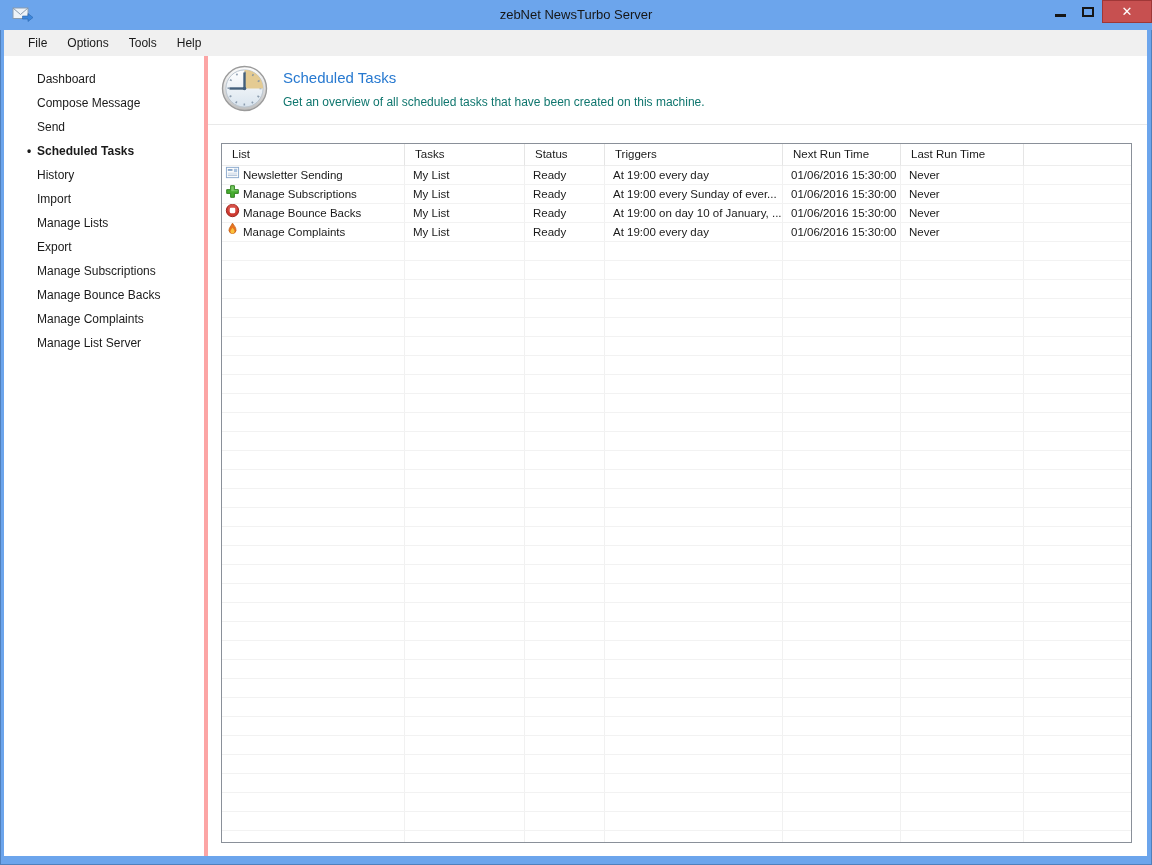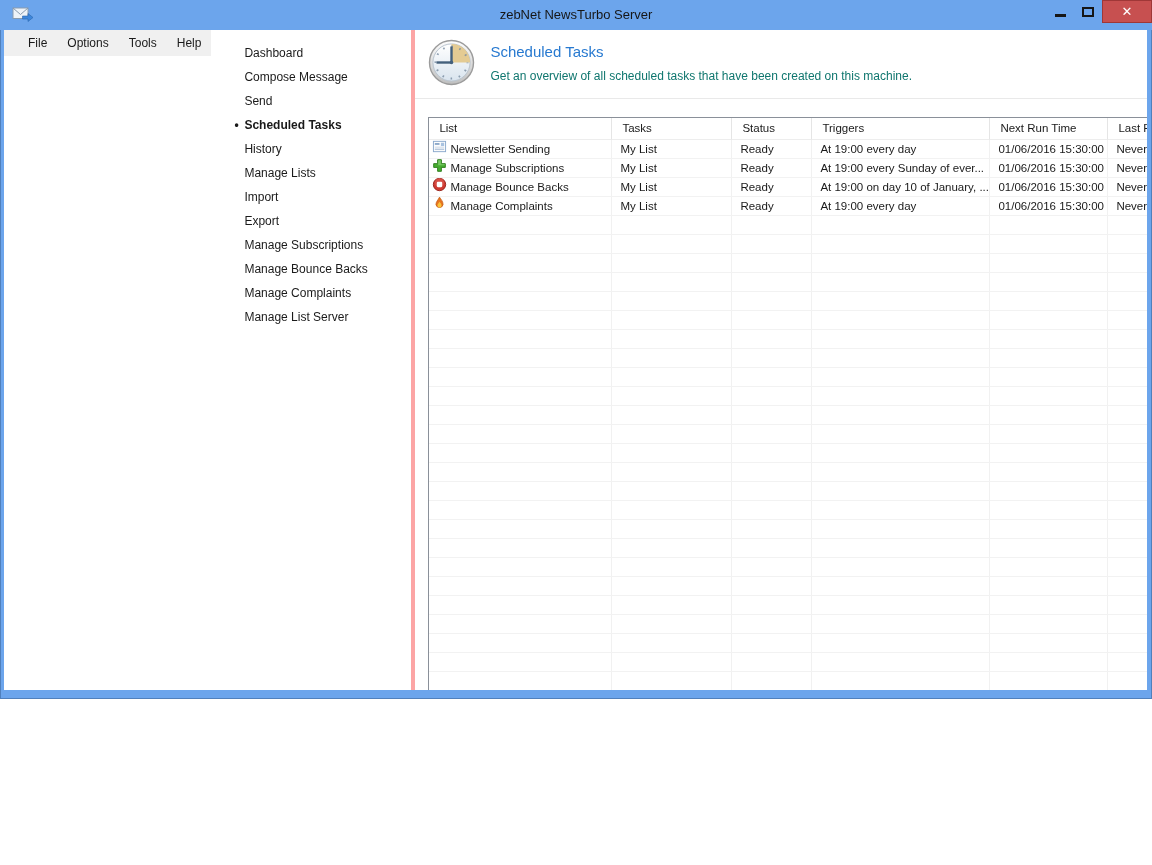--- a/index.html
+++ b/index.html
@@ -3,34 +3,34 @@
 <meta charset="utf-8">
 <style>
   :root{
     --titlebar:#6CA5EC;
     --close-red:#C75050;
     --link-blue:#2779D0;
   }
   *{margin:0;padding:0;box-sizing:border-box;}
   html,body{width:1152px;height:865px;overflow:hidden;}
   body{font-family:"Liberation Sans","DejaVu Sans",sans-serif;color:#1a1a1a;background:#fff;}
-  .window{width:1152px;height:699px;background:var(--titlebar);position:relative;box-shadow:inset 0 0 0 1px rgba(30,60,100,.35);}
+  .window{width:1152px;height:865px;background:var(--titlebar);position:relative;box-shadow:inset 0 0 0 1px rgba(30,60,100,.35);}
   
   .titlebar{height:30px;background:var(--titlebar);position:relative;display:flex;align-items:center;}
   .app-icon{position:absolute;left:12px;top:6px;width:22px;height:18px;}
   .title-text{position:absolute;left:0;right:0;top:7px;text-align:center;font-size:13px;color:#161616;}
   .caption-buttons{position:absolute;top:0;right:0;height:23px;display:flex;}
   .cap-btn{height:23px;display:flex;align-items:center;justify-content:center;cursor:pointer;}
   .btn-min,.btn-max{width:28px;}
   .btn-close{width:50px;background:var(--close-red);box-shadow:inset 0 0 0 1px rgba(120,30,30,.5);}
   .glyph-min{width:11px;height:3px;background:#161616;margin-top:8px;}
   .glyph-max{width:12px;height:10px;border:2px solid #161616;background:transparent;}
   .glyph-close{color:#fff;font-size:13px;font-weight:bold;line-height:1;}
   
-  .inner{position:absolute;top:30px;left:4px;right:5px;bottom:9px;background:#fff;display:flex;flex-direction:row;}
+  .inner{position:absolute;top:30px;left:4px;right:5px;bottom:9px;background:#fff;display:flex;flex-direction:column;}
   .menubar{height:26px;background:#f0f0f0;display:flex;align-items:center;padding-left:14px;font-size:12px;flex:0 0 auto;}
   .menu-item{padding:5px 10px;cursor:default;}
   
   .main{flex:1;display:flex;background:#fff;overflow:hidden;}
   .sidebar{width:204px;flex:0 0 204px;border-right:4px solid #fca5a5;padding-top:11px;}
   .side-item{height:24px;line-height:24px;padding-left:33px;font-size:12px;position:relative;cursor:pointer;white-space:nowrap;}
   .side-item.active{font-weight:bold;}
   .side-item .marker{position:absolute;left:23px;top:0;font-weight:bold;}
   .content{flex:1;position:relative;background:#fff;overflow:hidden;}
   .content-header{height:69px;border-bottom:1px solid #e9e9e9;position:relative;}
@@ -122,22 +122,22 @@
     </div>
 
     <div class="main">
 
       <div class="sidebar">
         <div class="side-item">Dashboard</div>
         <div class="side-item">Compose Message</div>
         <div class="side-item">Send</div>
         <div class="side-item active"><span class="marker">•</span><span>Scheduled Tasks</span></div>
         <div class="side-item">History</div>
+        <div class="side-item">Import</div>
         <div class="side-item">Manage Lists</div>
-        <div class="side-item">Import</div>
         <div class="side-item">Export</div>
         <div class="side-item">Manage Subscriptions</div>
         <div class="side-item">Manage Bounce Backs</div>
         <div class="side-item">Manage Complaints</div>
         <div class="side-item">Manage List Server</div>
       </div>
 
       <div class="content">
         <div class="content-header">
           <svg class="clock-icon" viewBox="0 0 47 47">

